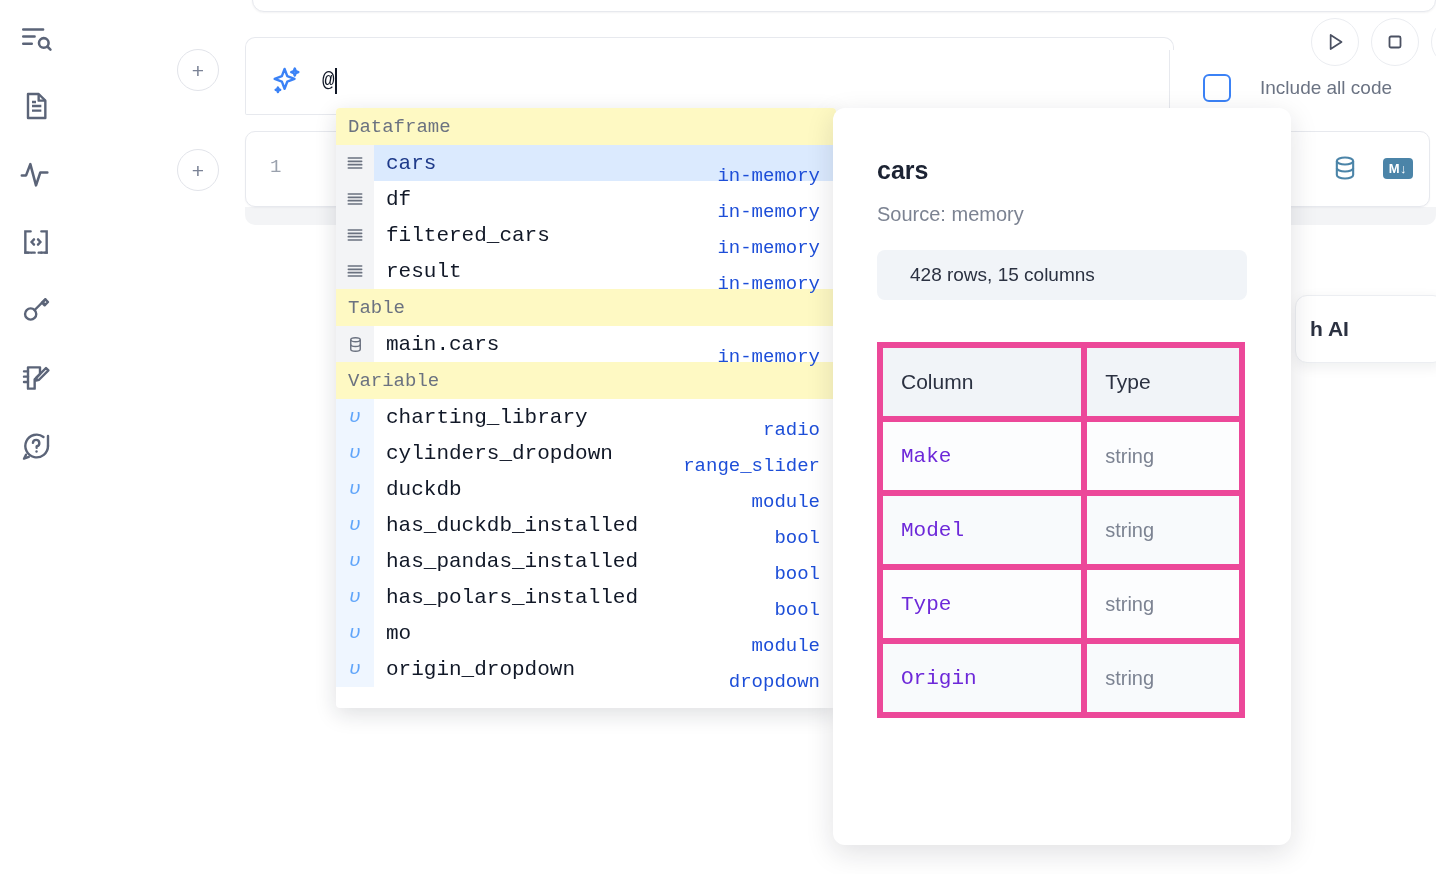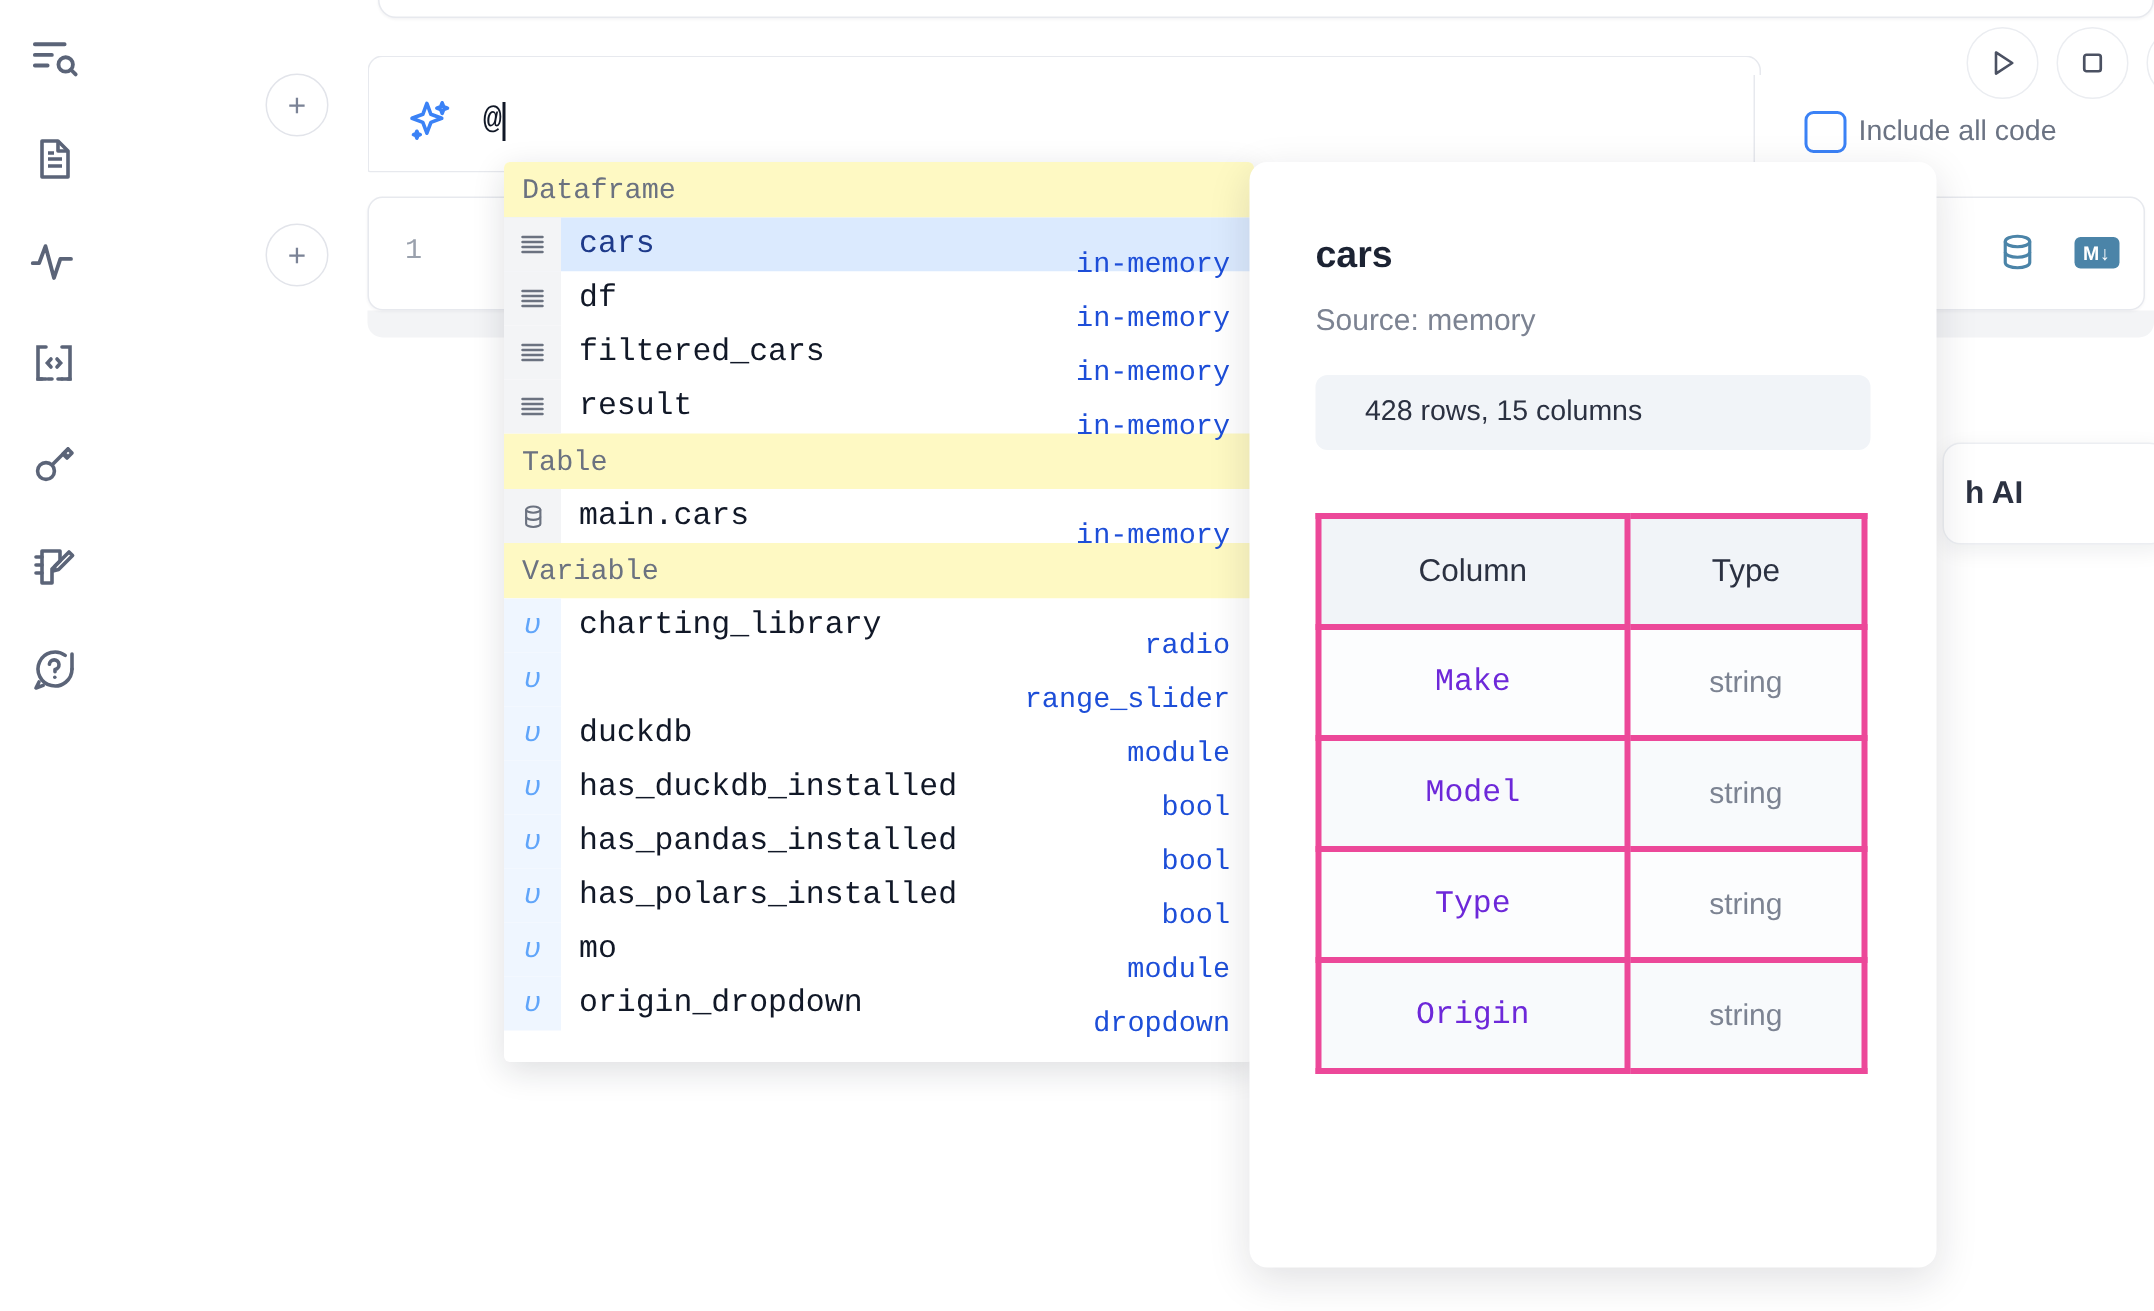--- a/index.html
+++ b/index.html
@@ -82,21 +82,21 @@
   }
   .circ-btn {
     width: 48px; height: 48px; border-radius: 50%;
     border: 1px solid #ebedf1; background: #fff;
     display: flex; align-items: center; justify-content: center;
     color: #4b5162; cursor: pointer;
   }
 
   .include-row {
     position: absolute; left: 1203px; top: 74px;
-    display: flex; align-items: center; gap: 8px;
+    display: flex; align-items: center; gap: 29px;
   }
   .chk {
     width: 28px; height: 28px; border: 2px solid #3b82f6;
     border-radius: 6px; background: #fff; cursor: pointer;
   }
   .include-label { font-size: 19px; color: #6b7383; white-space: nowrap; }
 
   
   .code-cell {
     position: absolute; left: 245px; top: 131px;
@@ -192,21 +192,21 @@
   .doc-stat {
     margin-top: 24px; background: #f1f4f8; border-radius: 8px;
     padding: 14px 33px; font-size: 19px; color: #2b3141;
   }
   .doc-table {
     margin-top: 42px; width: 368px;
     border: 1px solid #e9edf2; border-bottom: none;
     border-collapse: collapse;
   }
   .doc-table th, .doc-table td {
-    border: 4px solid #ec4899; text-align: center;
+    border: 6px solid #ec4899; text-align: left;
     padding: 0 18px; height: 74px;
   }
   .doc-table th {
     background: #f1f4f8; font-weight: 400; font-size: 21px; color: #2b3141;
   }
   .doc-table td.col {
     font-family: "Liberation Mono", monospace; font-size: 21px; color: #6d28d9;
     background:#fcfdfe;
   }
   .doc-table td.typ { font-size: 20px; color: #7c8392; background:#fcfdfe; }
@@ -393,20 +393,21 @@
         <div class="ac-type">in-memory</div>
       </div>
       <div class="ac-section">Variable</div>
       <div class="ac-row var">
         <div class="ac-icon">υ</div>
         <div class="ac-name">charting_library</div>
         <div class="ac-type">radio</div>
       </div>
       <div class="ac-row var">
         <div class="ac-icon">υ</div>
+        <div class="ac-name">cylinders_dropdown</div>
         <div class="ac-type">range_slider</div>
       </div>
       <div class="ac-row var">
         <div class="ac-icon">υ</div>
         <div class="ac-name">duckdb</div>
         <div class="ac-type">module</div>
       </div>
       <div class="ac-row var">
         <div class="ac-icon">υ</div>
         <div class="ac-name">has_duckdb_installed</div>

